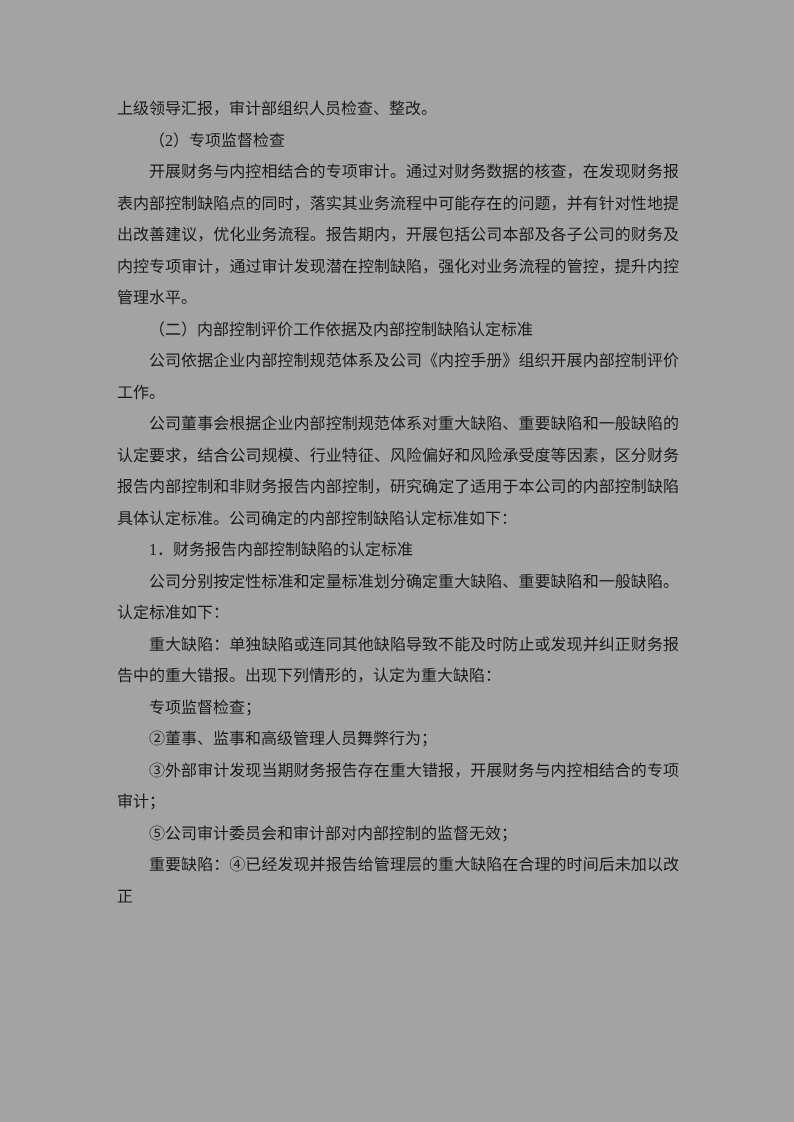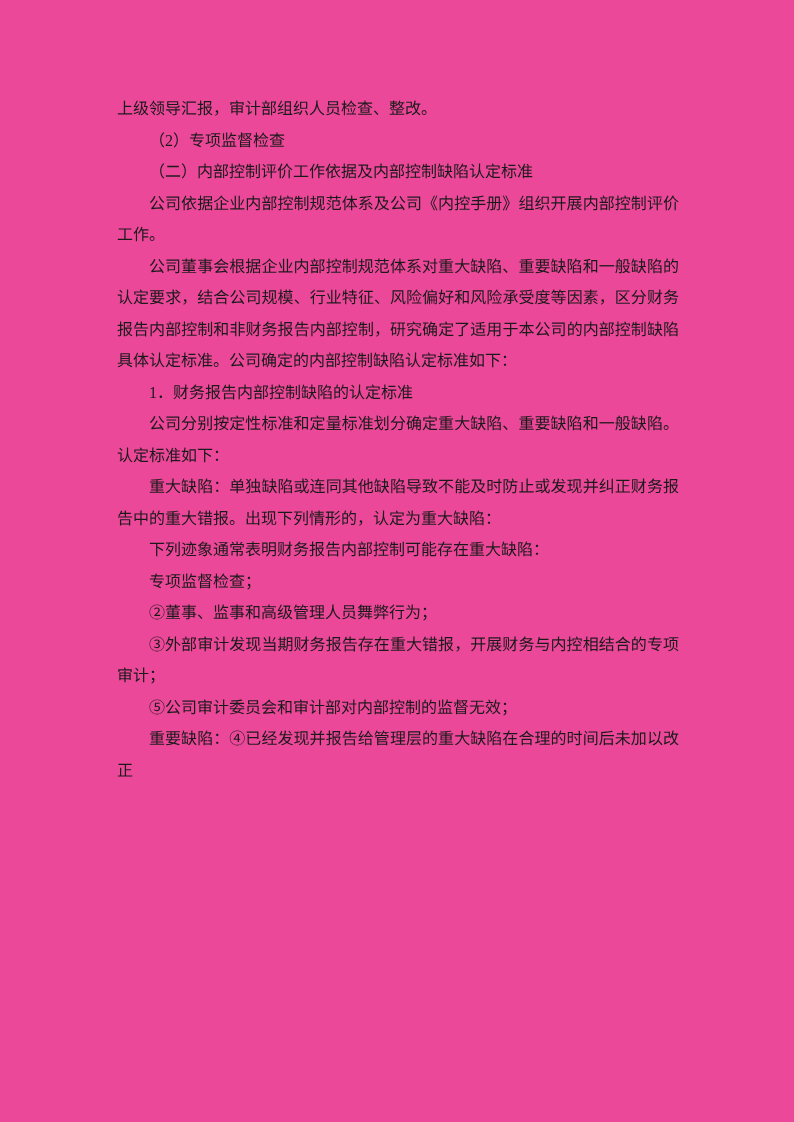--- a/index.html
+++ b/index.html
@@ -38,30 +38,30 @@
   }
   .heading {
     font-weight: 400;
     text-indent: 32px;
     text-align: left;
   }
 </style>
 </head>
 <body>
 
-<div class="page" style="background: #ec4899;">
+<div class="page" style="background: #a3a3a3;">
   <main class="content" style="color: rgb(26, 26, 26);">
       <p class="para">上级领导汇报，审计部组织人员检查、整改。</p>
       <h3 class="heading">（2）专项监督检查</h3>
+      <p class="para indent">开展财务与内控相结合的专项审计。通过对财务数据的核查，在发现财务报表内部控制缺陷点的同时，落实其业务流程中可能存在的问题，并有针对性地提出改善建议，优化业务流程。报告期内，开展包括公司本部及各子公司的财务及内控专项审计，通过审计发现潜在控制缺陷，强化对业务流程的管控，提升内控管理水平。</p>
       <h3 class="heading">（二）内部控制评价工作依据及内部控制缺陷认定标准</h3>
       <p class="para indent">公司依据企业内部控制规范体系及公司《内控手册》组织开展内部控制评价工作。</p>
       <p class="para indent">公司董事会根据企业内部控制规范体系对重大缺陷、重要缺陷和一般缺陷的认定要求，结合公司规模、行业特征、风险偏好和风险承受度等因素，区分财务报告内部控制和非财务报告内部控制，研究确定了适用于本公司的内部控制缺陷具体认定标准。公司确定的内部控制缺陷认定标准如下：</p>
       <h3 class="heading">1．财务报告内部控制缺陷的认定标准</h3>
       <p class="para indent">公司分别按定性标准和定量标准划分确定重大缺陷、重要缺陷和一般缺陷。认定标准如下：</p>
       <p class="para indent">重大缺陷：单独缺陷或连同其他缺陷导致不能及时防止或发现并纠正财务报告中的重大错报。出现下列情形的，认定为重大缺陷：</p>
-      <p class="para indent">下列迹象通常表明财务报告内部控制可能存在重大缺陷：</p>
       <p class="para indent">专项监督检查；</p>
       <p class="para indent">②董事、监事和高级管理人员舞弊行为；</p>
       <p class="para indent">③外部审计发现当期财务报告存在重大错报，开展财务与内控相结合的专项审计；</p>
       <p class="para indent">⑤公司审计委员会和审计部对内部控制的监督无效；</p>
       <p class="para indent">重要缺陷：④已经发现并报告给管理层的重大缺陷在合理的时间后未加以改正</p>
     </main>
 </div>
 
 </body></html>

